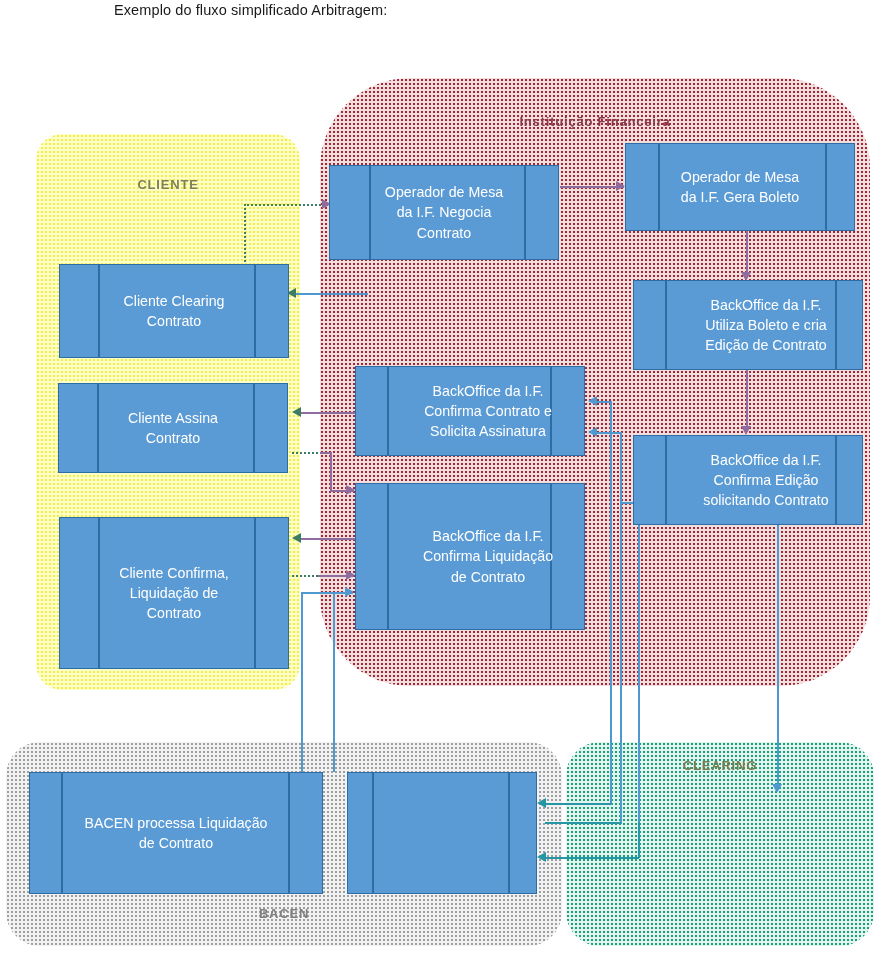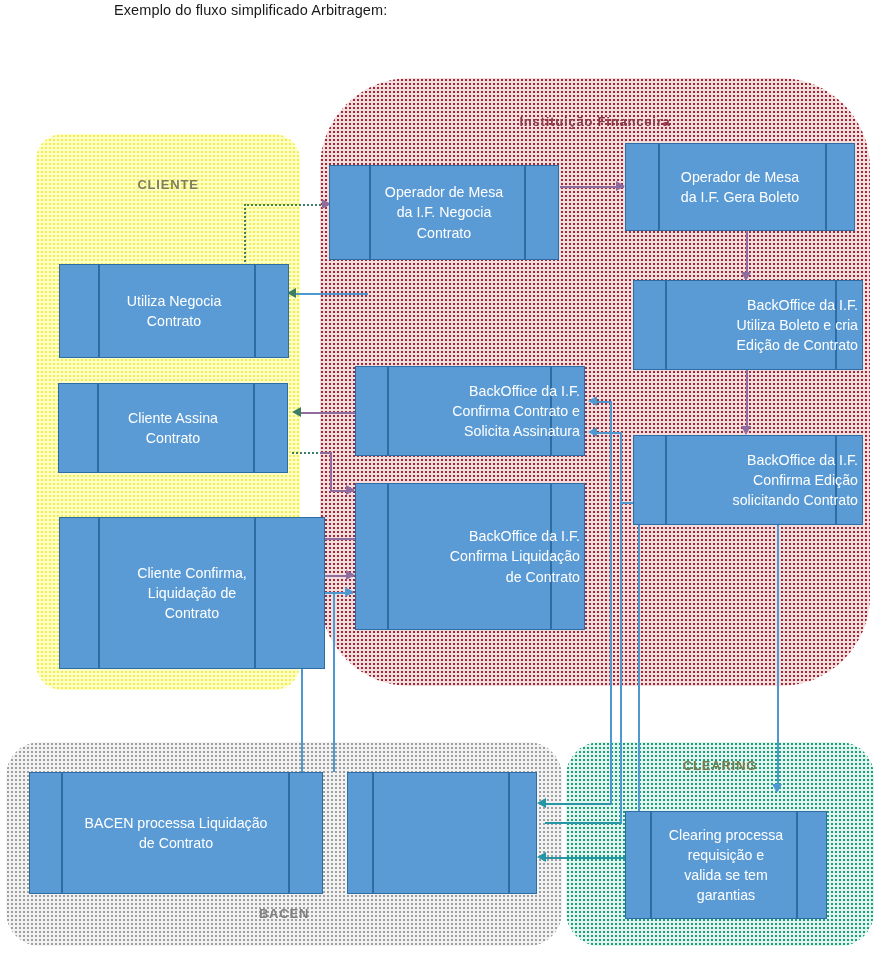--- a/index.html
+++ b/index.html
@@ -92,21 +92,21 @@
     border-right: 1.4px solid #2e6da4;
     width: 0;
   }
   .pbox .txt {
     position: relative;
     width: 100%;
     padding: 0 4px;
     z-index: 2;
     text-align: center;
   }
-  .pbox.left .txt { text-align: right; padding-left: 0; }
+  .pbox.left .txt { text-align: center; padding-left: 0; }
 
   
   .conn {
     position: absolute;
     box-sizing: border-box;
   }
   .h-blue  { height: 0; border-top: 2.2px solid #4e9ad0; }
   .v-blue  { width: 0;  border-left: 2.2px solid #4e9ad0; }
   .h-purple{ height: 0; border-top: 2.2px solid #8f6b9e; }
   .v-purple{ width: 0;  border-left: 2.2px solid #8f6b9e; }
@@ -206,32 +206,32 @@
 
   <div class="conn v-teal" style="left:638px; top:822px; height:36px;"></div>
   <div class="conn h-teal" style="left:545px; top:857px; width:94px;"></div>
   <div class="ah ah-l-teal" style="left:537px; top:852px;"></div>
 
   <div class="conn h-teal" style="left:545px; top:857px; width:80px;"></div>
 
   <div class="pbox" style="left:59px; top:264px; width:230px; height:94px;">
     <span class="bar-l" style="left:38px;"></span>
     <span class="bar-r" style="left:194px;"></span>
-    <span class="txt" style="white-space:pre-line;">Utiliza Negocia
+    <span class="txt" style="white-space:pre-line;">Cliente Clearing
 Contrato</span>
   </div>
 
   <div class="pbox" style="left:58px; top:383px; width:230px; height:90px;">
     <span class="bar-l" style="left:38px;"></span>
     <span class="bar-r" style="left:194px;"></span>
     <span class="txt" style="white-space:pre-line;">Cliente Assina
 Contrato</span>
   </div>
 
-  <div class="pbox" style="left:59px; top:517px; width:266px; height:152px;">
+  <div class="pbox" style="left:59px; top:517px; width:230px; height:152px;">
     <span class="bar-l" style="left:38px;"></span>
     <span class="bar-r" style="left:194px;"></span>
     <span class="txt" style="white-space:pre-line;">Cliente Confirma,
 Liquidação de
 Contrato</span>
   </div>
 
   <div class="pbox" style="left:329px; top:165px; width:230px; height:95px;">
     <span class="bar-l" style="left:39px;"></span>
     <span class="bar-r" style="left:194px;"></span>
@@ -284,22 +284,14 @@
     <span class="bar-r" style="left:258px;"></span>
     <span class="txt" style="white-space:pre-line;">BACEN processa Liquidação
 de Contrato</span>
   </div>
 
   <div class="pbox" style="left:347px; top:772px; width:190px; height:122px;">
     <span class="bar-l" style="left:24px;"></span>
     <span class="bar-r" style="left:160px;"></span>
   </div>
 
-  <div class="pbox" style="left:625px; top:811px; width:202px; height:108px;">
-    <span class="bar-l" style="left:24px;"></span>
-    <span class="bar-r" style="left:170px;"></span>
-    <span class="txt" style="white-space:pre-line;">Clearing processa
-requisição e
-valida se tem
-garantias</span>
-  </div>
 
 </div>
 
 </body></html>

